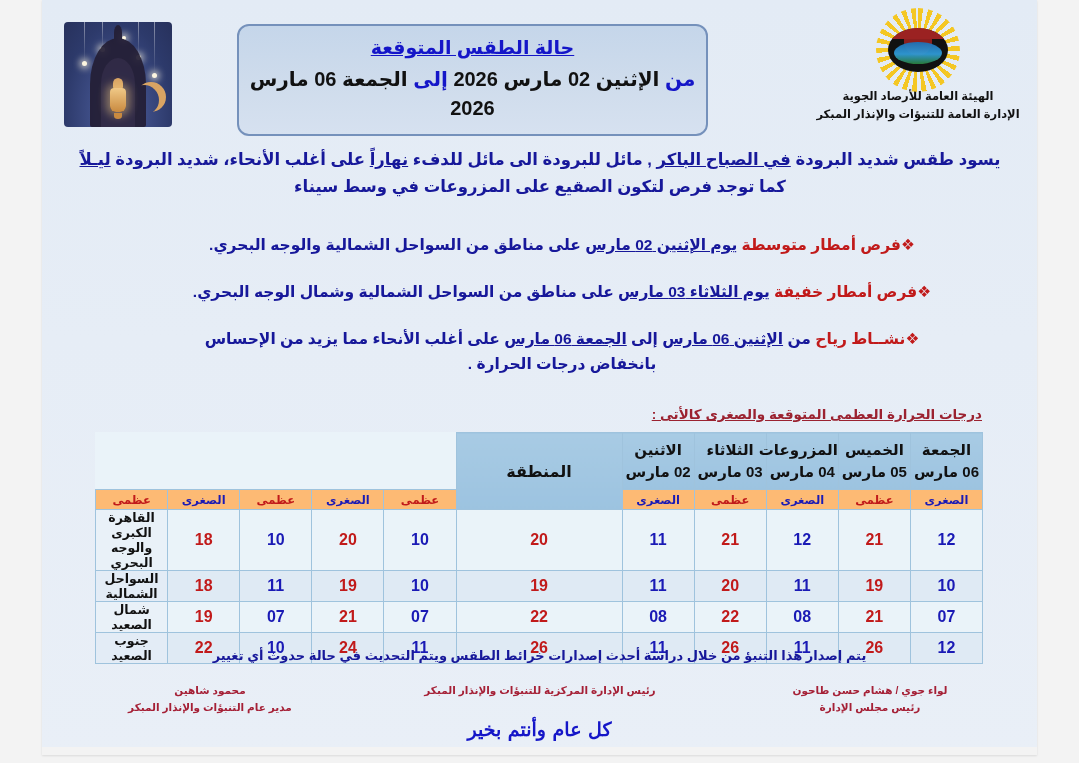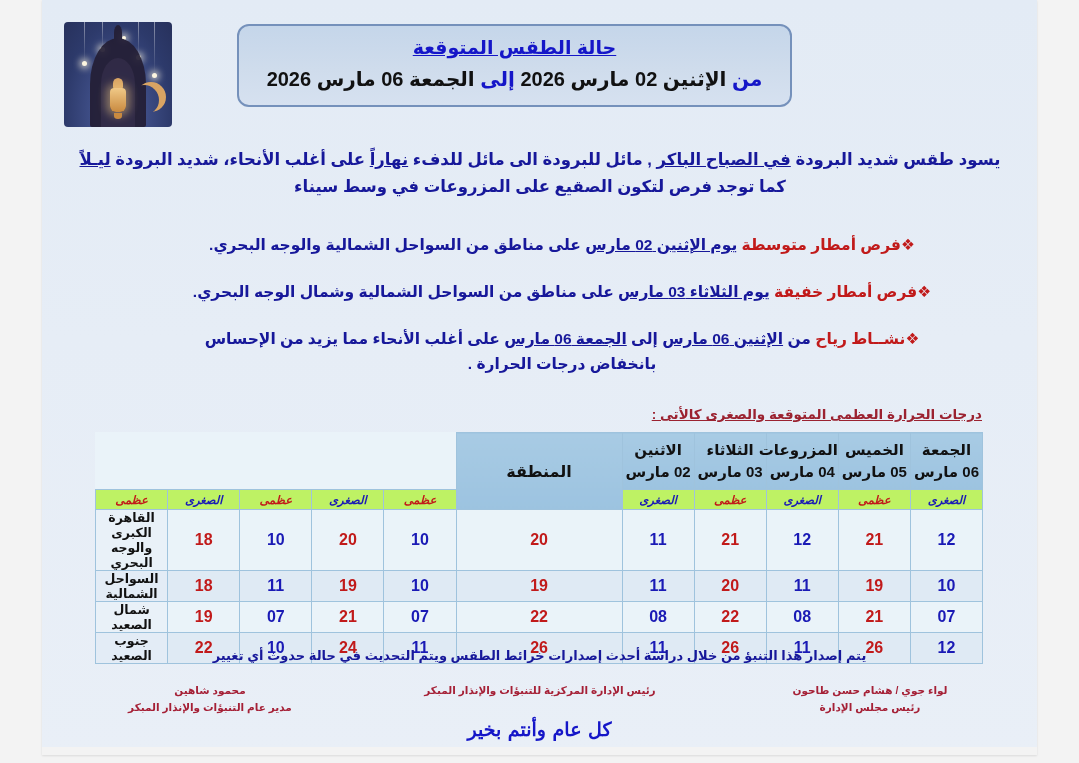--- a/index.html
+++ b/index.html
@@ -83,21 +83,21 @@
     background:#fdf6e0; box-shadow:0 0 6px 3px rgba(253,246,224,.6);
   }
   .ram-str{
     position:absolute; width:1px;
     background:linear-gradient(180deg,rgba(255,255,255,.45),rgba(255,255,255,0));
   }
 
   .hdr-title {
     position: absolute;
     left: 195px; top: 24px;
-    width: 555px;
+    width: 471px;
     padding: 8px 10px 11px;
     box-sizing: border-box;
     border: 2px solid #7591bb;
     border-radius: 12px;
     background: linear-gradient(180deg,#c5d6ea 0%, #cfdcec 55%, #d6e1f0 100%);
     text-align: center;
   }
   .hdr-title .t1 {
     font-size: 19px;
     font-weight: bold;
@@ -223,25 +223,24 @@
     line-height:1.5;
   }
   table.fc .regionhead{
     background: linear-gradient(180deg,#a8cbe4 0%, #9cc3e0 100%);
     font-size: 16px;
     font-weight: bold;
     color:#111111;
     width: 165px;
   }
   table.fc .sub{
-    background:#bef264;
+    background:#fdba74;
     height: 19px;
     font-size: 11.5px;
     font-weight: bold;
-    font-style: italic;
   }
   table.fc .sub.mx{ color:#c11a1a; }
   table.fc .sub.mn{ color:#1a1ab5; }
   table.fc td.v{
     height: 24px;
     font-size: 16px;
     font-weight: bold;
   }
   table.fc td.v.mx{ color:#c11a1a; }
   table.fc td.v.mn{ color:#1a1ab5; }
@@ -316,20 +315,28 @@
   <div class="hdr-title">
     <div class="t1">حالة الطقس المتوقعة</div>
     <div class="t2">
       <span class="blu">من</span>
       <span>الإثنين 02 مارس 2026</span>
       <span class="blu">إلى</span>
       <span>الجمعة 06 مارس 2026</span>
     </div>
   </div>
 
+  <div class="hdr-org">
+    <div class="emblem">
+      <div class="rays"></div>
+      <div class="globe"></div>
+    </div>
+    <div class="o1">الهيئة العامة للأرصاد الجوية</div>
+    <div class="o2">الإدارة العامة للتنبؤات والإنذار المبكر</div>
+  </div>
 
   <div class="para-main">
     <span>يسود طقس شديد البرودة</span>
     <u>في الصباح الباكر</u>
     <span>, مائل للبرودة الى مائل للدفء</span>
     <u>نهاراً</u>
     <span>على أغلب الأنحاء، شديد البرودة</span>
     <u>ليـلاً</u>
     <div>كما توجد فرص لتكون الصقيع على المزروعات في وسط سيناء</div>
   </div>

